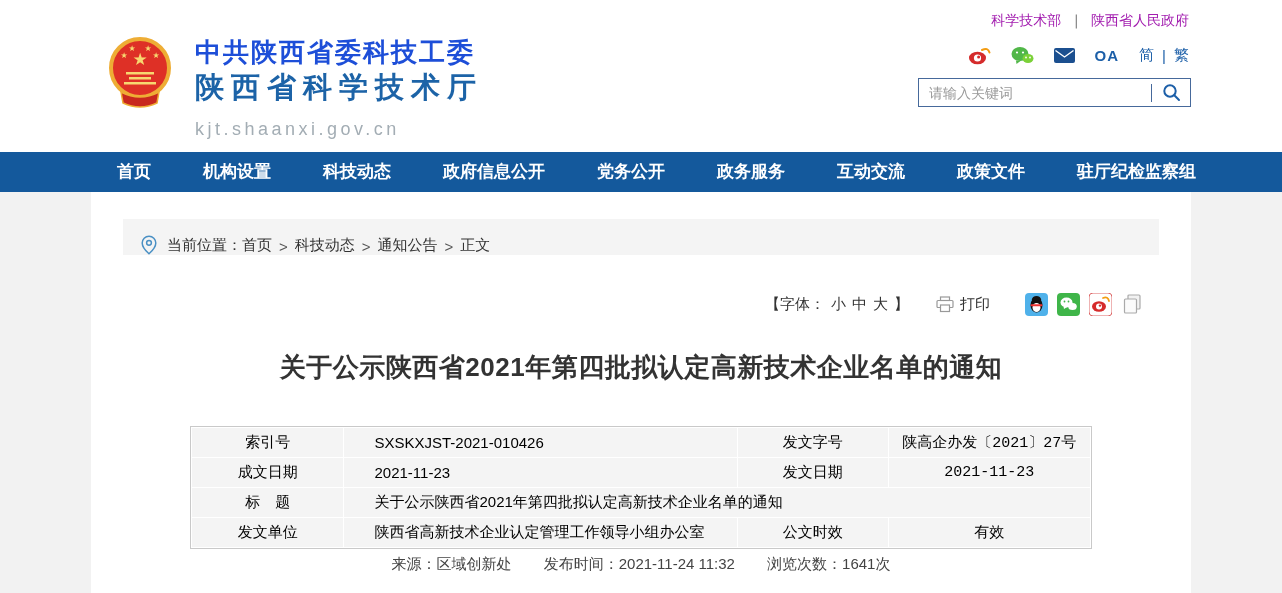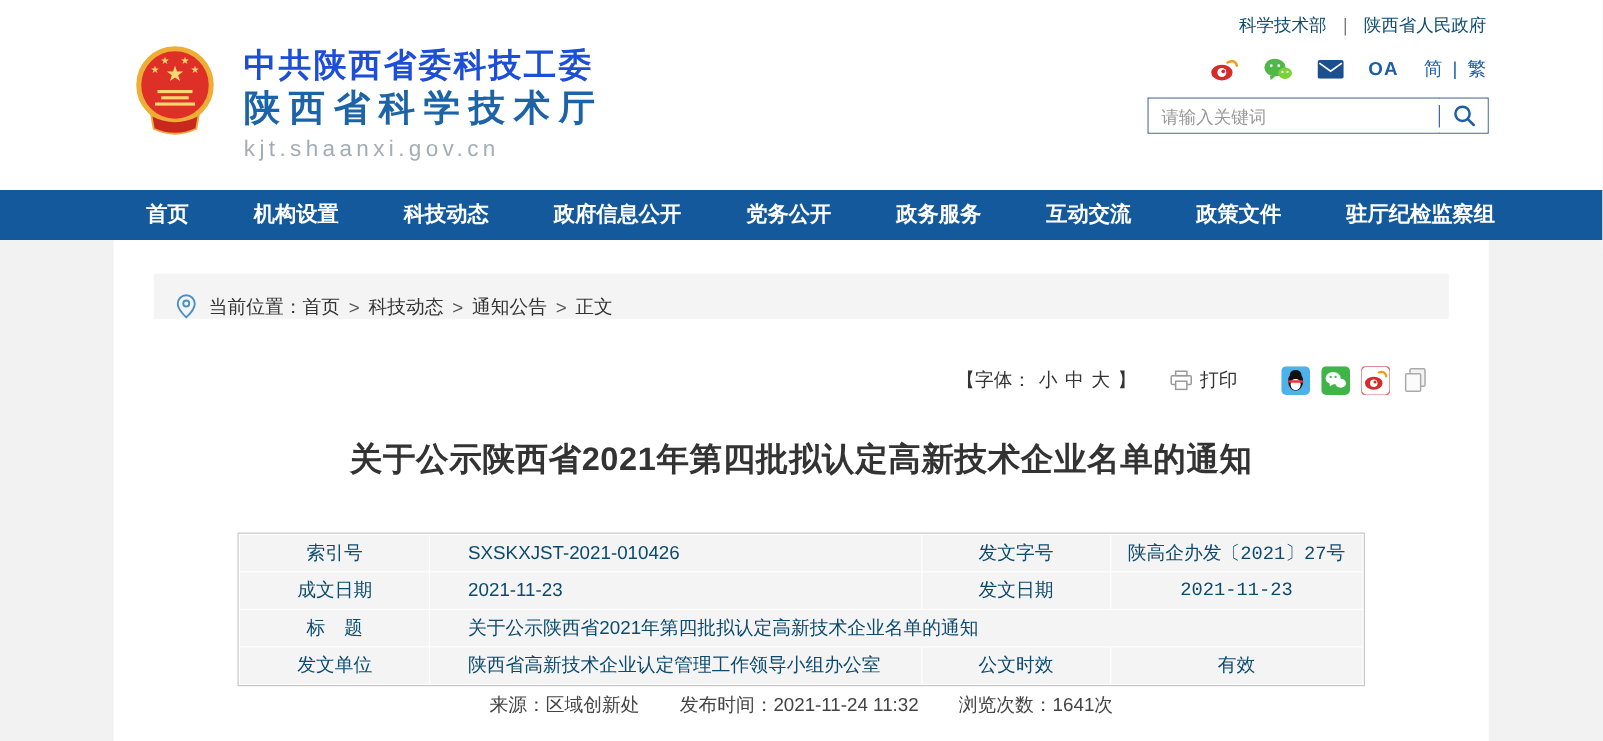--- a/index.html
+++ b/index.html
@@ -7,24 +7,24 @@
     font-family:"Liberation Sans", sans-serif; }
 
   
   .header { height:152px; background:#ffffff; position:relative; }
   .header-inner { width:1100px; margin:0 auto; position:relative; height:100%; }
 
   .logo-row { position:absolute; left:16px; top:34px; display:flex; align-items:flex-start; }
   .org-text { margin-left:22px; padding-top:2px; }
   .org-line1 { font-size:26px; font-weight:bold; color:#1d4ed8; letter-spacing:2px; line-height:32px; }
   .org-line2 { font-size:29px; font-weight:bold; color:#1c63a7; letter-spacing:7px; line-height:38px; }
-  .org-domain { font-size:18px; color:#a3adb4; letter-spacing:3.5px; line-height:26px; margin-top:0; }
+  .org-domain { font-size:18px; color:#a3adb4; letter-spacing:3.5px; line-height:26px; margin-top:10px; }
 
   .top-links { position:absolute; right:2px; top:12px; font-size:14px; color:#333; }
-  .top-links a { color:#0c4a6e; text-decoration:none; cursor:pointer; }
+  .top-links a { color:#a21caf; text-decoration:none; cursor:pointer; }
   .top-links .divider { margin:0 8px; color:#555; }
 
   .icon-row { position:absolute; right:2px; top:46px; display:flex; align-items:center; }
   .icon-row .hicon { margin-left:20px; cursor:pointer; display:flex; align-items:center; }
   .oa-label { font-size:15px; font-weight:bold; color:#1c5fa8; letter-spacing:1px; }
   .lang { font-size:15px; color:#1c5fa8; }
   .lang .lang-div { margin:0 8px; color:#1c5fa8; }
   .lang span { cursor:pointer; }
 
   .search-box { position:absolute; right:0px; top:78px; width:273px; height:29px;
@@ -59,21 +59,21 @@
   .fs-option { cursor:pointer; }
   .print-btn { display:flex; align-items:center; margin-left:24px; cursor:pointer; }
   .print-btn svg { margin-right:6px; }
   .share-icons { display:flex; align-items:center; margin-left:26px; }
   .share-icons .sicon { margin-left:9px; cursor:pointer; display:block; }
 
   .article-title { text-align:center; font-size:26px; font-weight:bold; color:#333;
     margin-top:33px; letter-spacing:0.5px; }
 
   .meta-table { width:902px; margin:41px auto 0; border-collapse:separate; border-spacing:1px;
-    background:#ffffff; border:1px solid #c9c9c9; font-size:15px; color:#0c4a6e; }
+    background:#ffffff; border:1px solid #c9c9c9; font-size:15px; color:#000000; }
   .meta-table td { background:#f4f4f4; height:29px; padding:0 8px; }
   .meta-table td.lbl { text-align:center; }
   .meta-table td.val-left { text-align:left; padding-left:30px; }
   .meta-table td.val-center { text-align:center;font-family:Liberation Mono, monospace; }
 
   .source-line { text-align:center; margin-top:6px; font-size:15px; color:#444; }
   .source-line .seg { margin:0 14px; }
 </style>
 </head>
 <body>

